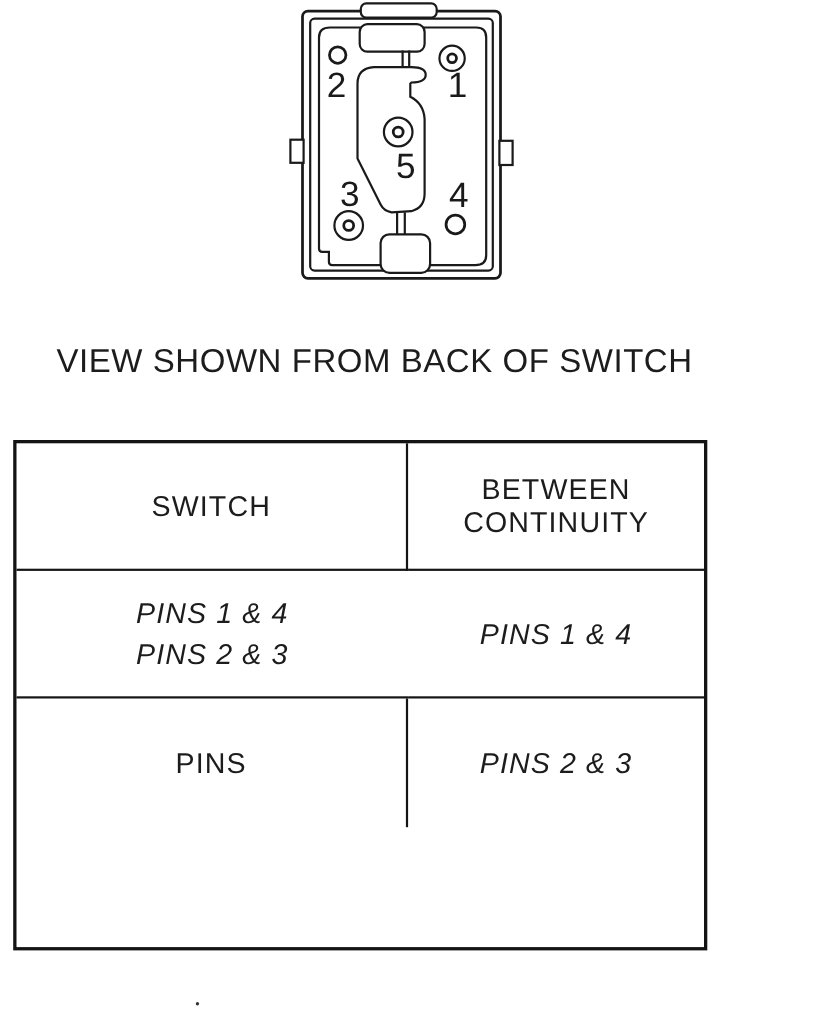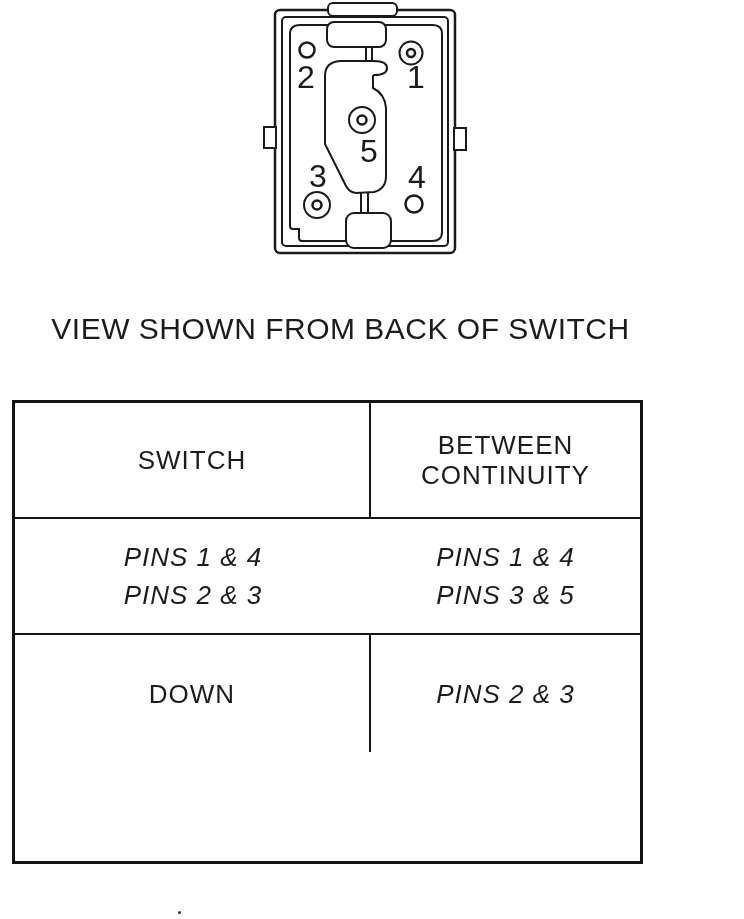--- a/index.html
+++ b/index.html
@@ -126,25 +126,24 @@
       <span class="line">CONTINUITY</span>
     </div>
 
     <div class="cell">
       <span class="pins-line">PINS 1 &amp; 4</span>
       <span class="pins-line">PINS 2 &amp; 3</span>
     </div>
 
     <div class="cell">
       <span class="pins-line">PINS 1 &amp; 4</span>
-      <span class="pins-line">PINS 3 &amp; 5</span>
     </div>
 
     <div class="cell col-left last-row">
-      <span class="line">DOWN</span>
+      <span class="line">PINS</span>
     </div>
     <div class="cell last-row">
       <span class="pins-line">PINS 2 &amp; 3</span>
     </div>
 
   </div>
 
   <div id="speck"></div>
 
 </div>

